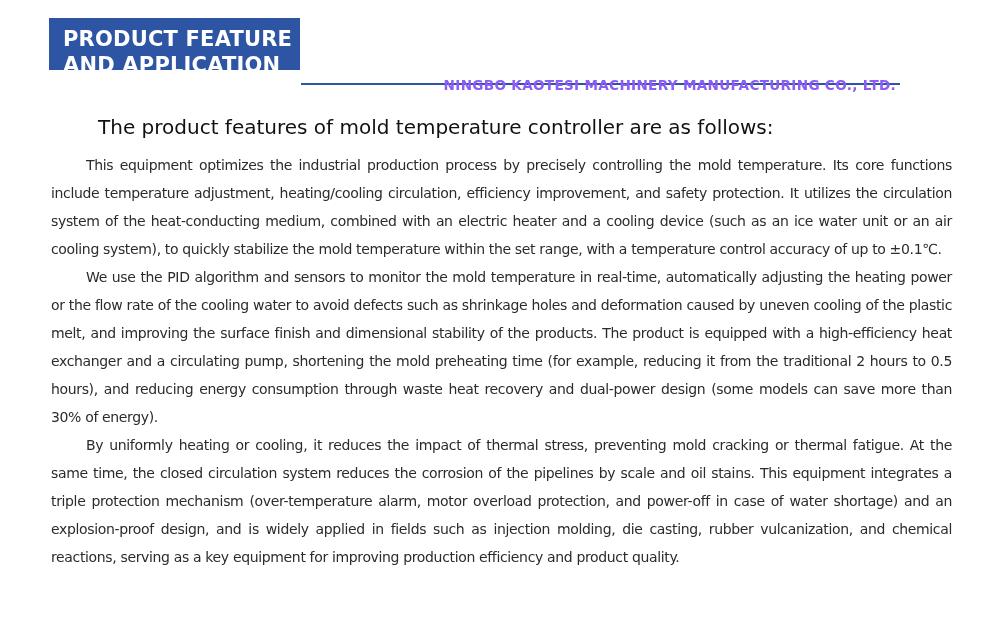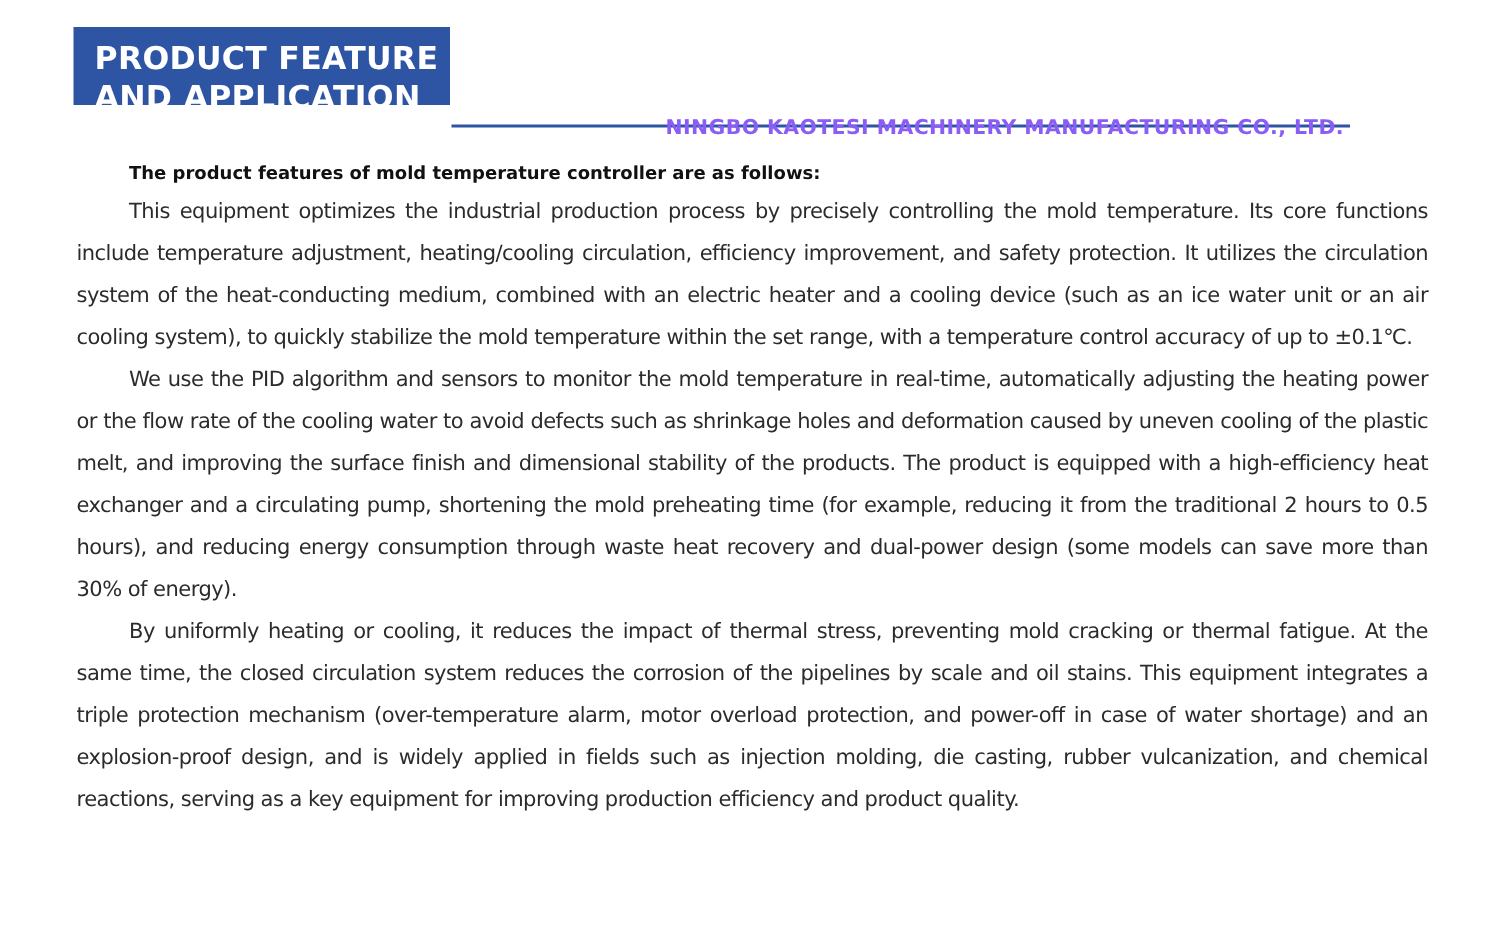--- a/index.html
+++ b/index.html
@@ -55,26 +55,26 @@
     margin-top: 16px;
   }
   .content {
     position: absolute;
     left: 51px;
     top: 103px;
     width: 901px;
   }
   .heading {
     font-family: "DejaVu Sans", sans-serif;
-    font-weight: bold;
-    font-size: 12px;
+    font-weight: normal;
+    font-size: 20px;
     color: #111111;
     padding-left: 35px;
     line-height: 24px;
-    margin: 0;
+    margin: 12px;
     white-space: nowrap;
   }
   .para {
     font-family: "DejaVu Sans", sans-serif;
     font-size: 14px;
     line-height: 28px;
     text-align: justify;
     text-indent: 35px;
     margin: 0;
     color: #2b2b2b;

